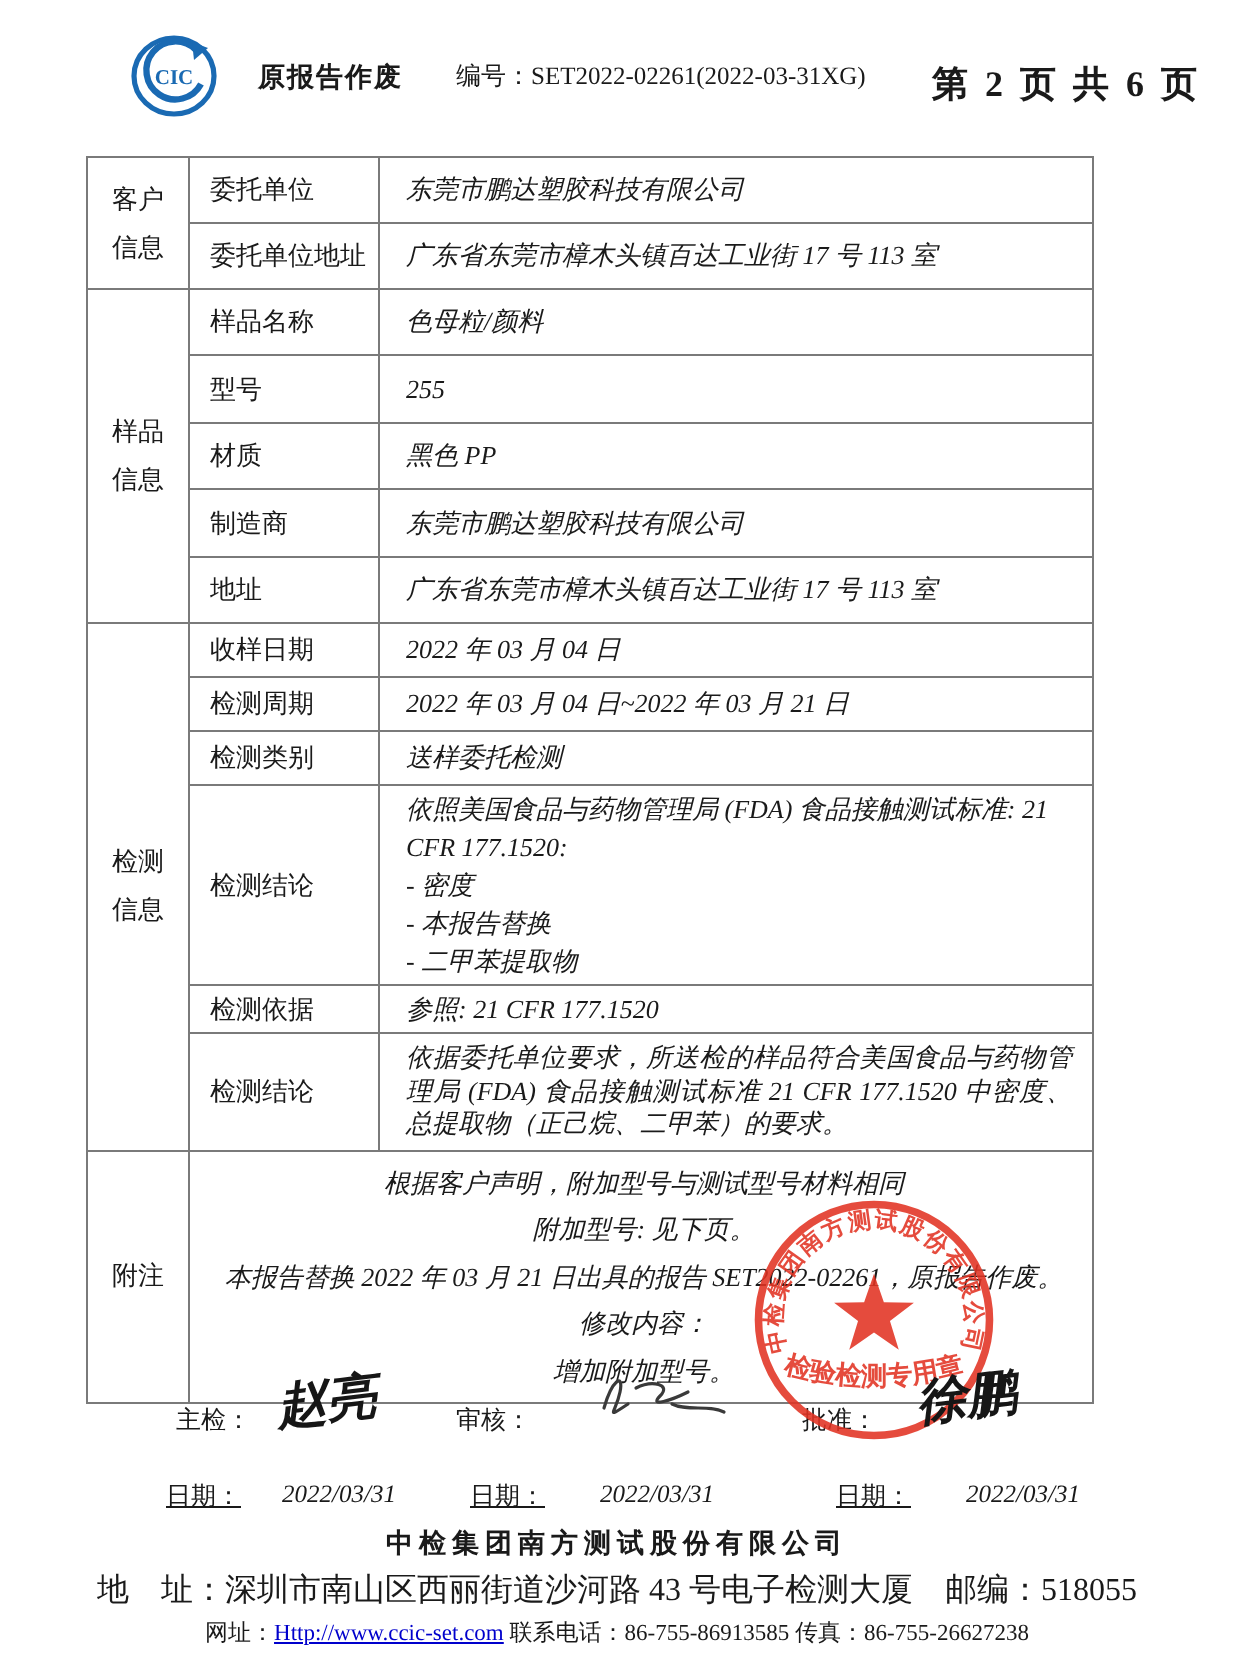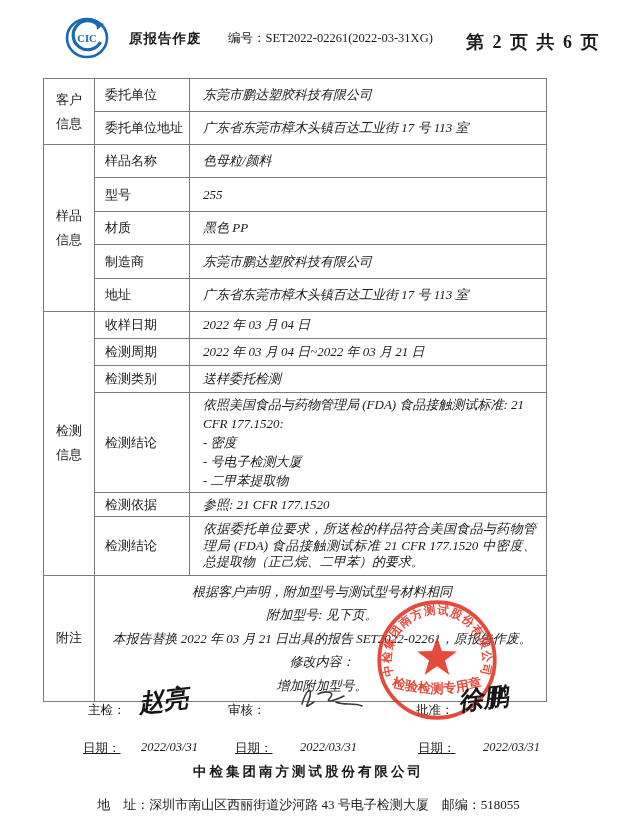--- a/index.html
+++ b/index.html
@@ -39,21 +39,21 @@
   .sig-name { position:absolute; font-size:25px; font-weight:bold; font-style:italic; transform:rotate(-7deg); z-index:6; color:#161616; }
   .date-label { position:absolute; font-size:12.5px;text-decoration:underline; }
   .date-val { position:absolute; font-size:12.5px;font-style:italic; }
 
   
   .stamp { position:absolute; left:374px; top:597px; width:126px; height:126px; z-index:5; opacity:0.88; }
 
   
   .footer { position:absolute; left:0; top:763px; width:617px; text-align:center; }
   .f-company { font-size:13.5px; font-weight:bold; letter-spacing:3px; }
-  .f-addr { font-size:13px; margin-top:15px; }
+  .f-addr { font-size:16px; margin-top:4px; }
   .f-web { font-size:11.5px; margin-top:3px; }
   .f-link { color:#0000cc; text-decoration:underline; }
 </style>
 </head>
 <body>
 
 <div class="page">
 
   <div class="hdr">
     <svg class="logo" viewBox="0 0 50 46">
@@ -127,21 +127,21 @@
     </tr>
     <tr class="h27">
       <td class="label">检测类别</td>
       <td class="value">送样委托检测</td>
     </tr>
     <tr class="h83">
       <td class="label">检测结论</td>
       <td class="value multiline">
         <div>依照美国食品与药物管理局 (FDA) 食品接触测试标准: 21 CFR 177.1520:</div>
         <div>- 密度</div>
-        <div>- 号电子检测大厦</div>
+        <div>- 本报告替换</div>
         <div>- 二甲苯提取物</div>
       </td>
     </tr>
     <tr class="h24">
       <td class="label">检测依据</td>
       <td class="value">参照: 21 CFR 177.1520</td>
     </tr>
     <tr class="h48">
       <td class="label">检测结论</td>
       <td class="value concl">依据委托单位要求，所送检的样品符合美国食品与药物管理局 (FDA) 食品接触测试标准 21 CFR 177.1520 中密度、总提取物（正己烷、二甲苯）的要求。</td>
@@ -164,21 +164,21 @@
 
   <div class="sig-area">
     <span class="sig-label" style="left:88px; top:30px;">主检：</span>
     <span class="sig-name" style="left:138px; top:12px;">赵亮</span>
 
     <span class="sig-label" style="left:228px; top:30px;">审核：</span>
     <svg style="position:absolute; left:292px; top:8px; z-index:6;" width="80" height="40" viewBox="0 0 80 40">
       <path d="M10,24 C14,10 20,6 18,16 C16,26 10,30 22,22 M26,14 C34,10 44,12 38,18 C32,24 44,20 52,16 M44,22 C52,26 62,22 70,26" fill="none" stroke="#3a3a3a" stroke-width="1.6" stroke-linecap="round"></path>
     </svg>
 
-    <span class="sig-label" style="left:416px; top:30px;">批准：</span>
+    <span class="sig-label" style="left:401px; top:30px;">批准：</span>
     <span class="sig-name" style="left:458px; top:10px;">徐鹏</span>
 
     <span class="date-label" style="left:83px;  top:68px;">日期：</span>
     <span class="date-val" style="left:141px; top:68px;">2022/03/31</span>
     <span class="date-label" style="left:235px; top:68px;">日期：</span>
     <span class="date-val" style="left:300px; top:68px;">2022/03/31</span>
     <span class="date-label" style="left:418px; top:68px;">日期：</span>
     <span class="date-val" style="left:483px; top:68px;">2022/03/31</span>
   </div>
 
@@ -193,15 +193,16 @@
       <textPath href="#ringPath" startOffset="50%" text-anchor="middle">中检集团南方测试股份有限公司</textPath>
     </text>
     <text font-size="12.5" font-weight="bold" fill="#e23323" font-family="'Liberation Serif',serif">
       <textPath href="#bannerPath" startOffset="50%" text-anchor="middle">检验检测专用章</textPath>
     </text>
   </svg>
 
   <div class="footer">
     <div class="f-company">中检集团南方测试股份有限公司</div>
     <div class="f-addr">地　址：深圳市南山区西丽街道沙河路 43 号电子检测大厦　邮编：518055</div>
+    <div class="f-web"><span>网址：</span><a class="f-link" href="#">Http://www.ccic-set.com</a><span> 联系电话：86-755-86913585 传真：86-755-26627238</span></div>
   </div>
 
 </div>
 
 </body></html>

